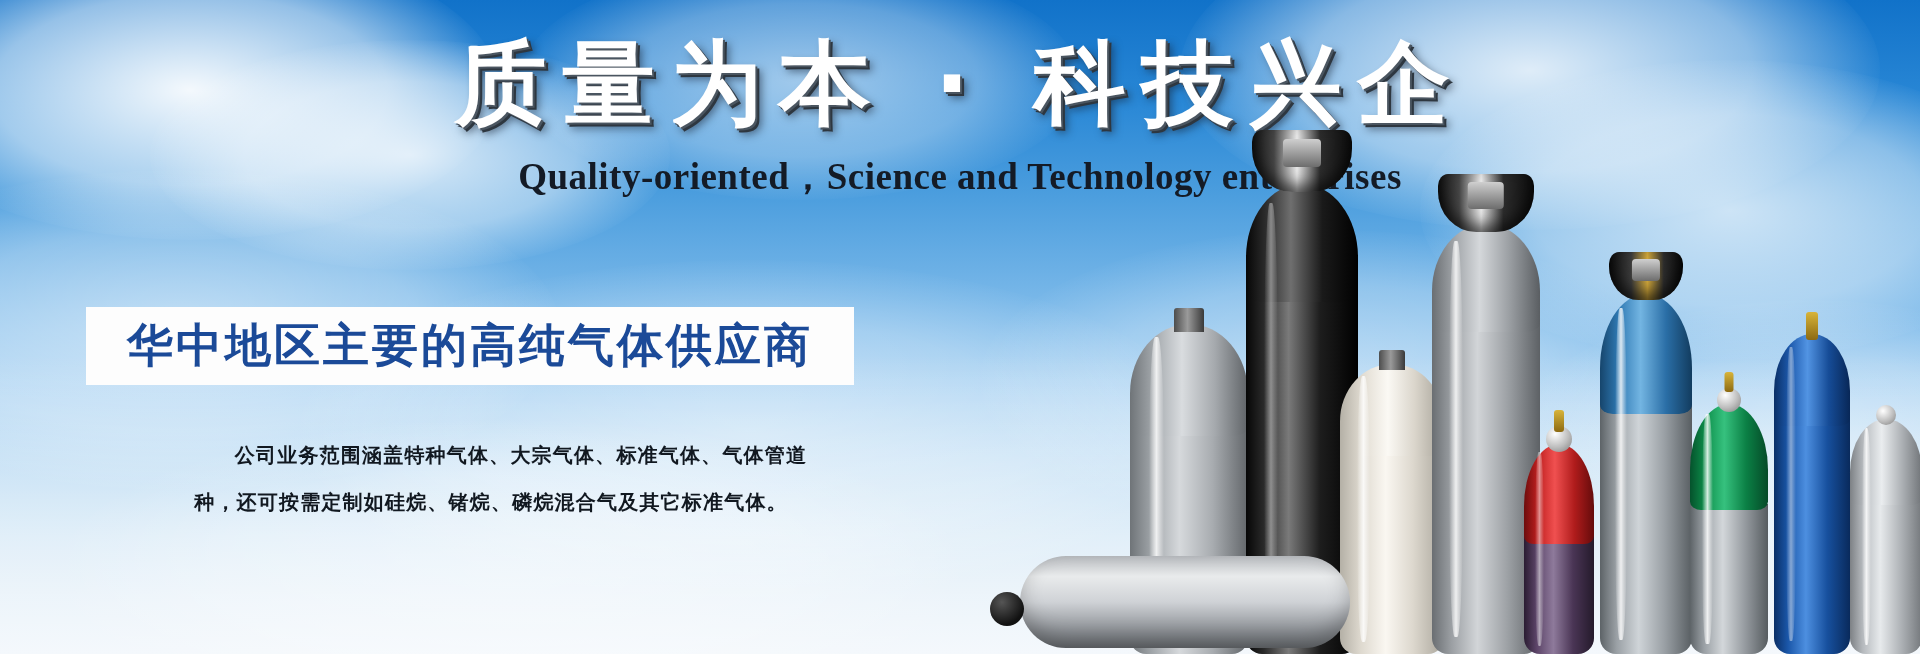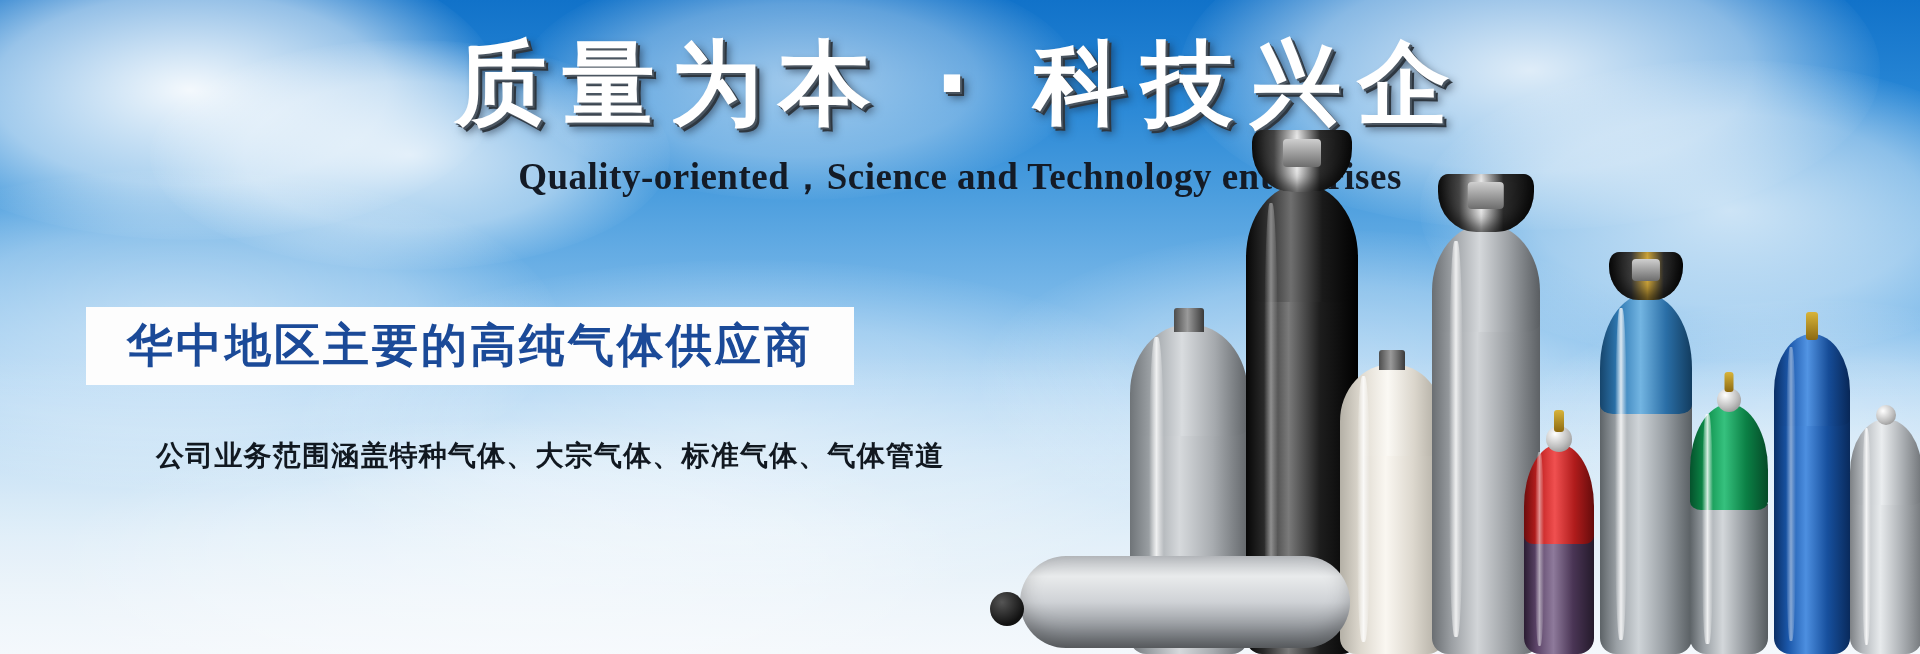--- a/index.html
+++ b/index.html
@@ -98,21 +98,21 @@
     white-space: nowrap;
   }
 
   .paragraph {
     position: absolute;
     left: 96px;
     top: 432px;
     width: 790px;
     font-family: "DejaVu Serif", serif;
     font-weight: 700;
-    font-size: 28px;
+    font-size: 20px;
     line-height: 47px;
     color: #111820;
     letter-spacing: 1.2px;
     text-align: center;
   }
   .paragraph .line { white-space: nowrap; }
   .paragraph .line.first { text-indent: 60px; }
 
   
   .cylinders {
@@ -207,20 +207,21 @@
 
   <div class="headline">质量为本 · 科技兴企</div>
   <div class="subhead">Quality-oriented，Science and Technology enterprises</div>
 
   <div class="whitebox">
     <span class="whitebox-text">华中地区主要的高纯气体供应商</span>
   </div>
 
   <div class="paragraph">
     <div class="line first">公司业务范围涵盖特种气体、大宗气体、标准气体、气体管道</div>
+    <div class="line">种，还可按需定制如硅烷、锗烷、磷烷混合气及其它标准气体。</div>
   </div>
 
   <div class="cylinders">
 
     <div class="cyl" style="left:-20px; width:118px; height:330px;">
       <div class="body" style="height:252px; background:linear-gradient(90deg,#6f7478 0%, #9fa4a8 18%, #d6d9dc 42%, #a8acb0 70%, #62666a 100%);"></div>
       <div class="shoulder" style="height:112px; background:linear-gradient(90deg,#6f7478 0%, #a3a8ac 20%, #d9dcdf 44%, #a5a9ad 72%, #5f6367 100%);"></div>
       <div class="neck" style="width:30px; height:24px; top:-16px;"></div>
       <div class="gloss"></div>
     </div>

